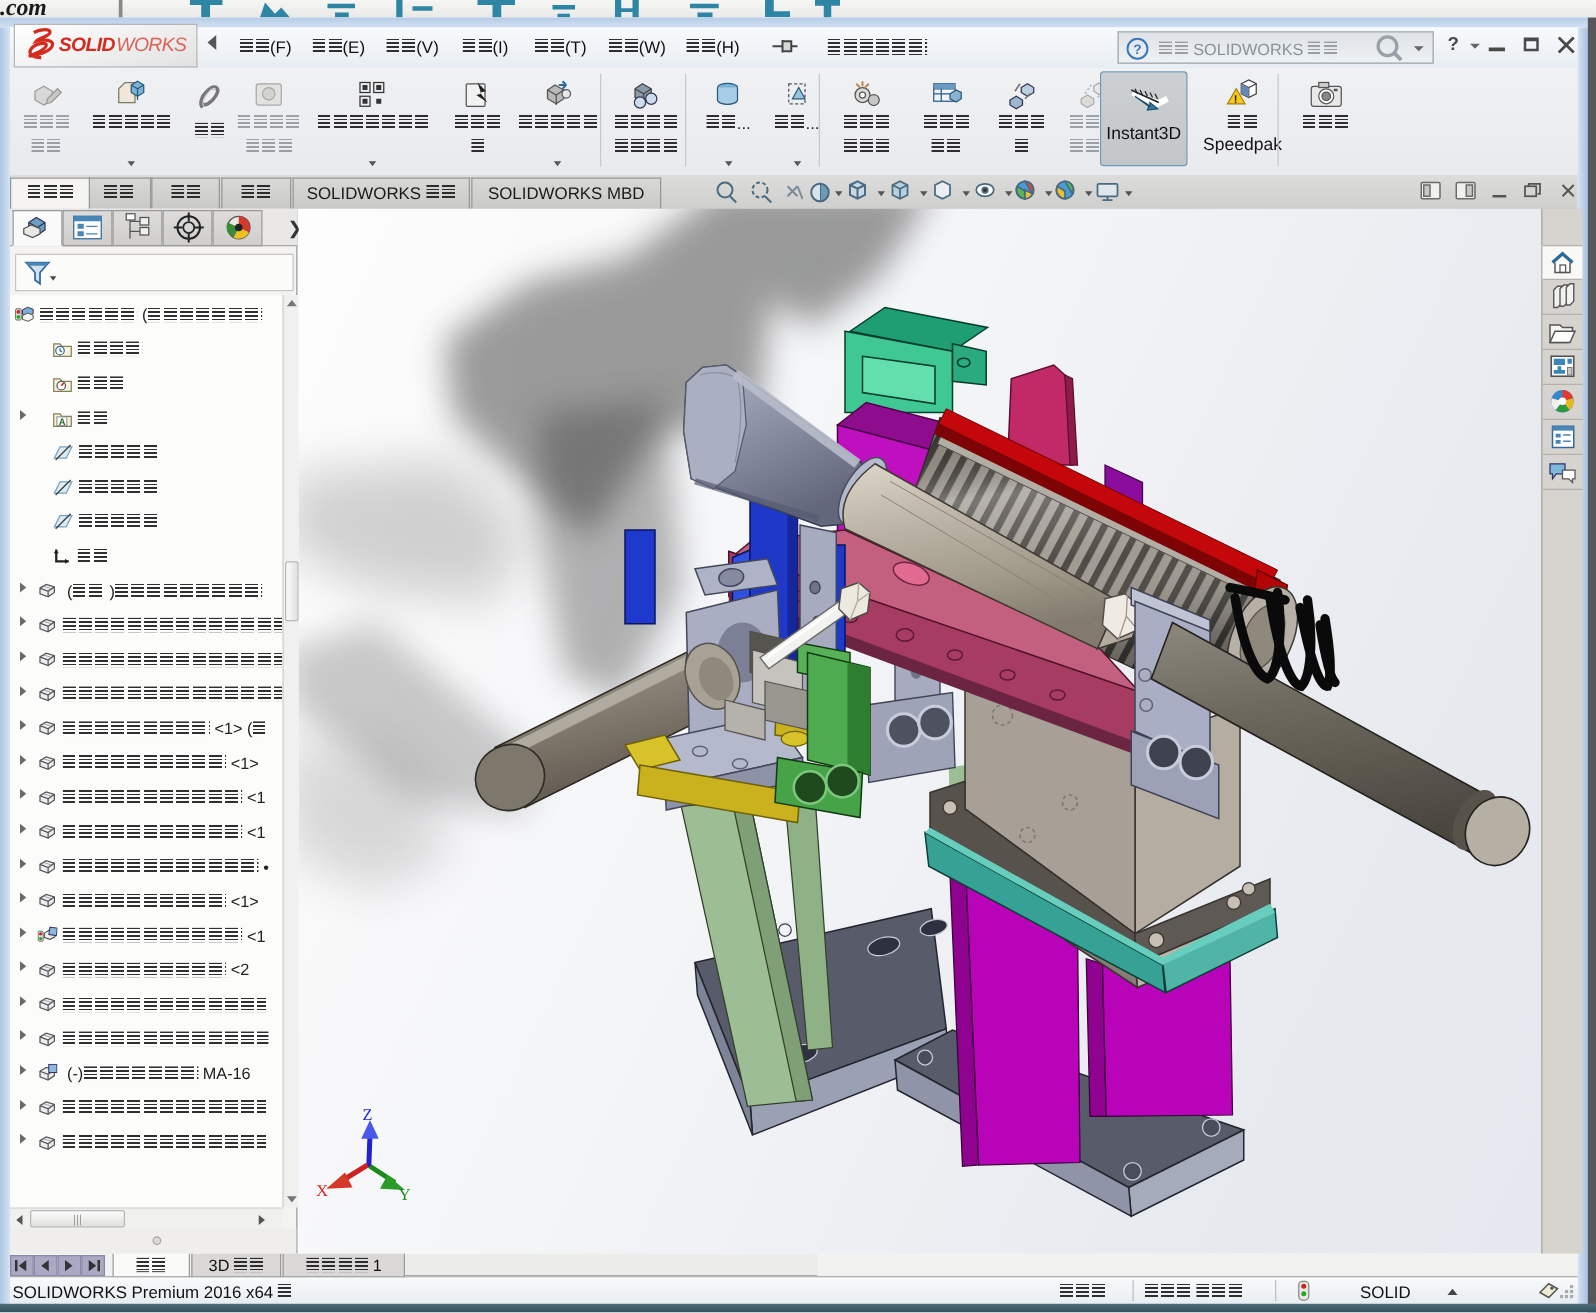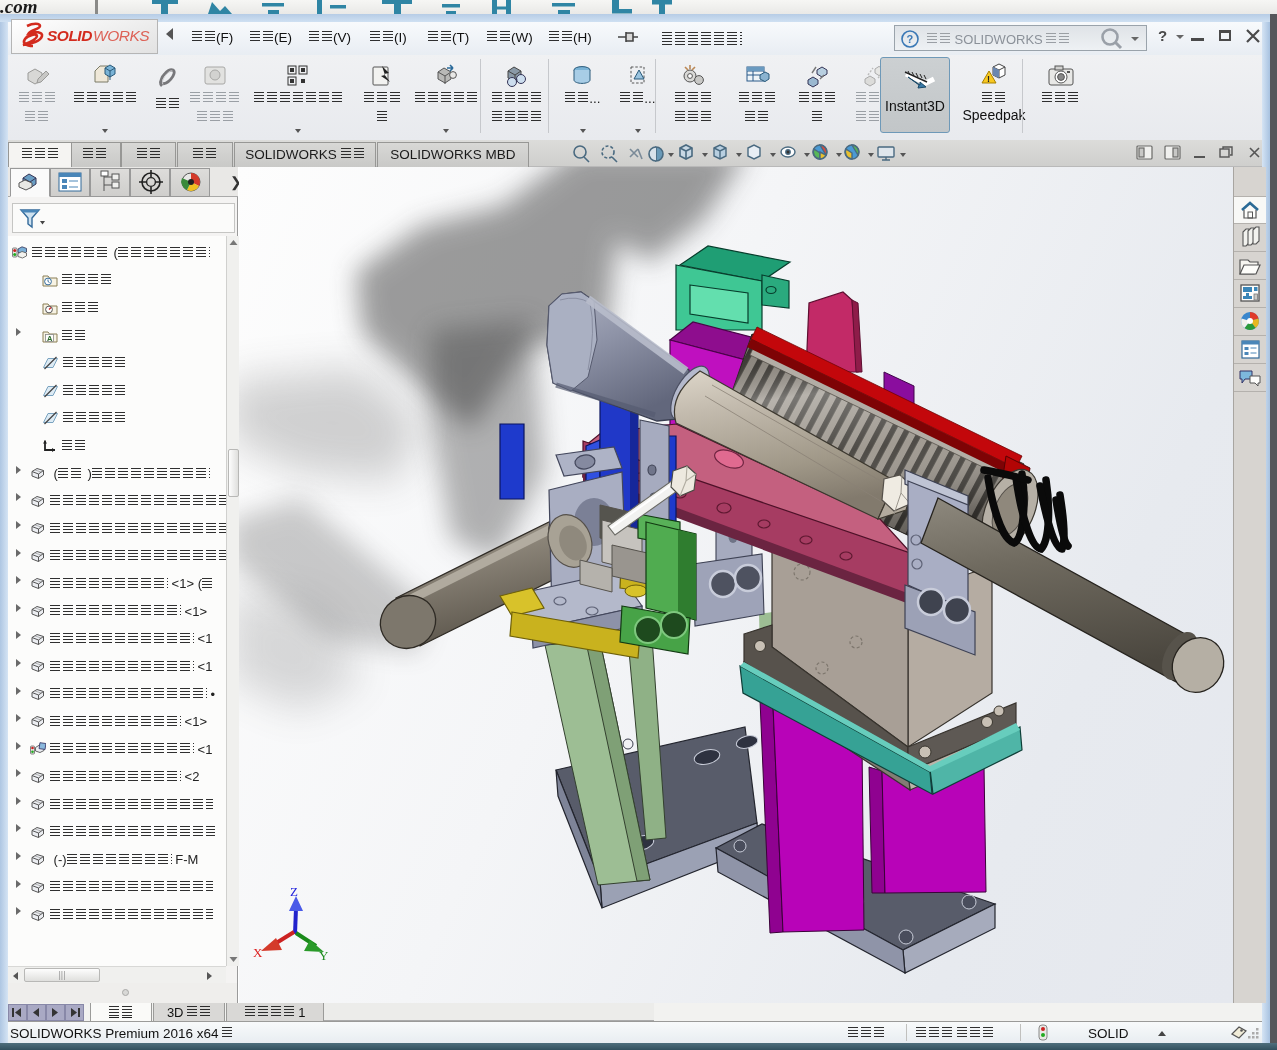--- a/index.html
+++ b/index.html
@@ -495,24 +495,24 @@
           <path d="M2,5.5 L7,2.5 L13.5,4.5 L13.5,9 L8.5,12.5 L2,10 Z" fill="#eceef2" stroke="#555" stroke-width="1"></path>
           <path d="M2,5.5 L8.5,8 L13.5,4.5 M8.5,8 L8.5,12.5" stroke="#555" stroke-width="1" fill="none"></path>
           <path d="M5,4 L11,6" stroke="#999" stroke-width=".7" fill="none"></path>
         </svg><span class="zh" style="width:163px"></span></div>
 <div class="trow" style="padding-left:22px;padding-top:7px"><span class="arr"></span><svg class="tic" width="16" height="15" viewBox="0 0 16 15">
           <path d="M2,5.5 L7,2.5 L13.5,4.5 L13.5,9 L8.5,12.5 L2,10 Z" fill="#eceef2" stroke="#555" stroke-width="1"></path>
           <path d="M2,5.5 L8.5,8 L13.5,4.5 M8.5,8 L8.5,12.5" stroke="#555" stroke-width="1" fill="none"></path>
           <path d="M5,4 L11,6" stroke="#999" stroke-width=".7" fill="none"></path>
         </svg><span class="zh" style="width:165px"></span></div>
 <div class="trow" style="padding-left:22px;padding-top:7px"><span class="arr"></span><svg class="tic" width="16" height="15" viewBox="0 0 16 15">
-          <path d="M2,5.5 L7,2.5 L13.5,4.5 L13.5,9 L8.5,12.5 L2,10 Z" fill="#eceef2" stroke="#555" stroke-width="1"></path>
-          <path d="M2,5.5 L8.5,8 L13.5,4.5 M8.5,8 L8.5,12.5" stroke="#555" stroke-width="1" fill="none"></path>
-          <path d="M5,4 L11,6" stroke="#999" stroke-width=".7" fill="none"></path>
-        </svg><span style="font-size:13px;color:#222;vertical-align:middle"> (-)</span><span class="zh" style="width:105px"></span><span style="font-size:13px;color:#222;vertical-align:middle"> F-M</span></div>
+          <path d="M2,6 L7,3 L13.5,5 L13.5,9.5 L8.5,13 L2,10.5 Z" fill="#eceef2" stroke="#555" stroke-width="1"></path>
+          <path d="M2,6 L8.5,8.5 L13.5,5 M8.5,8.5 L8.5,13" stroke="#555" stroke-width="1" fill="none"></path>
+          <rect x="9" y="0.5" width="6.5" height="6.5" fill="#8ab8dd" stroke="#336" stroke-width=".8"></rect>
+        </svg><span style="font-size:13px;color:#222;vertical-align:middle"> (-)</span><span class="zh" style="width:92px"></span><span style="font-size:13px;color:#222;vertical-align:middle"> MA-16</span></div>
 <div class="trow" style="padding-left:22px;padding-top:7px"><span class="arr"></span><svg class="tic" width="16" height="15" viewBox="0 0 16 15">
           <path d="M2,5.5 L7,2.5 L13.5,4.5 L13.5,9 L8.5,12.5 L2,10 Z" fill="#eceef2" stroke="#555" stroke-width="1"></path>
           <path d="M2,5.5 L8.5,8 L13.5,4.5 M8.5,8 L8.5,12.5" stroke="#555" stroke-width="1" fill="none"></path>
           <path d="M5,4 L11,6" stroke="#999" stroke-width=".7" fill="none"></path>
         </svg><span class="zh" style="width:163px"></span></div>
 <div class="trow" style="padding-left:22px;padding-top:7px"><span class="arr"></span><svg class="tic" width="16" height="15" viewBox="0 0 16 15">
           <path d="M2,5.5 L7,2.5 L13.5,4.5 L13.5,9 L8.5,12.5 L2,10 Z" fill="#eceef2" stroke="#555" stroke-width="1"></path>
           <path d="M2,5.5 L8.5,8 L13.5,4.5 M8.5,8 L8.5,12.5" stroke="#555" stroke-width="1" fill="none"></path>
           <path d="M5,4 L11,6" stroke="#999" stroke-width=".7" fill="none"></path>
         </svg><span class="zh" style="width:163px"></span></div>

